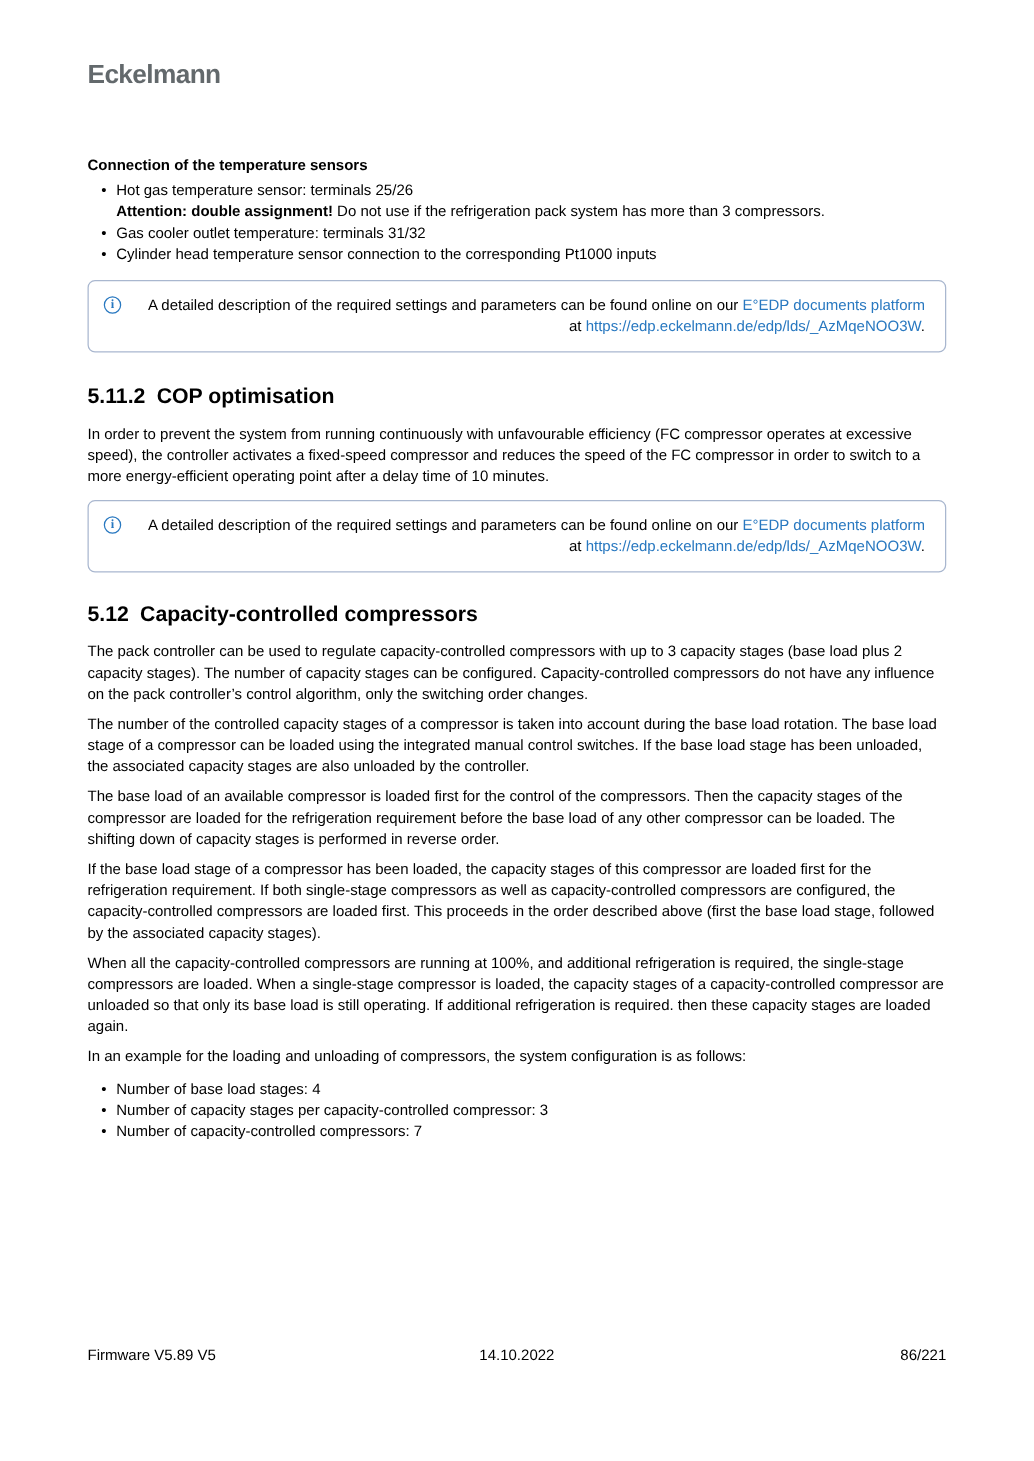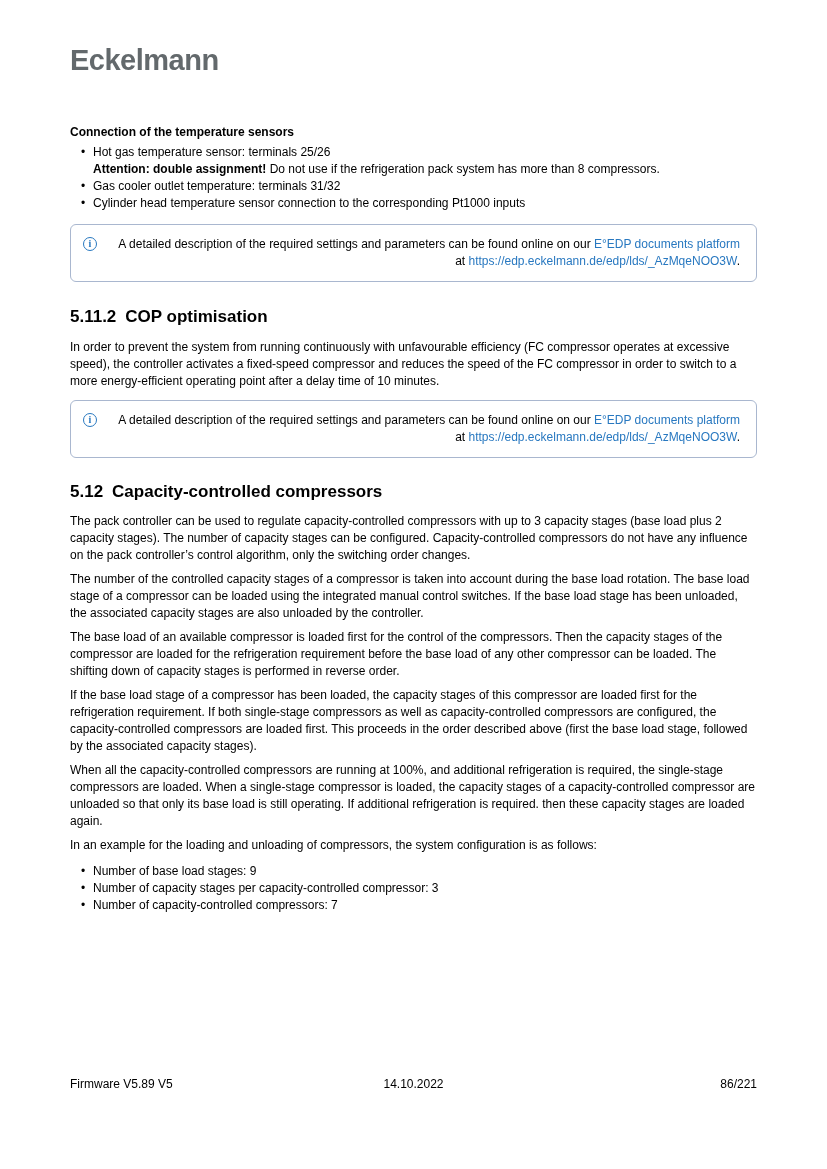--- a/index.html
+++ b/index.html
@@ -12,21 +12,21 @@
     margin: 0 auto;
     background: #ffffff;
     color: #000000;
     padding: 0 70px;
     overflow: hidden;
     font-size: 12px;
     line-height: 17px;
   }
   .logo {
     margin-top: 42px;
-    font-size: 29px;
+    font-size: 21px;
     line-height: 36px;
     font-weight: bold;
     letter-spacing: -0.5px;
     color: #63696c;
   }
   .sensors-heading {
     margin-top: 46px;
     font-weight: bold;
     font-size: 12px;
   }
@@ -121,21 +121,21 @@
 
 <div class="page">
 
   <div class="logo">Eckelmann</div>
 
   <div class="sensors-heading">Connection of the temperature sensors</div>
 
   <ul class="bullets">
     <li>
       <span>Hot gas temperature sensor: terminals 25/26</span>
-      <div><b class="inline-bold">Attention: double assignment!</b><span> Do not use if the refrigeration pack system has more than 8 compressors.</span></div>
+      <div><b class="inline-bold">Attention: double assignment!</b><span> Do not use if the refrigeration pack system has more than 3 compressors.</span></div>
     </li>
     <li><span>Gas cooler outlet temperature: terminals 31/32</span></li>
     <li><span>Cylinder head temperature sensor connection to the corresponding Pt1000 inputs</span></li>
   </ul>
 
   <div class="note">
     <span class="info-icon">i</span>
     <span class="note-text"><span>A detailed description of the required settings and parameters can be found online on our </span><a class="link">E°EDP documents platform</a><span> at </span><a class="link">https://edp.eckelmann.de/edp/lds/_AzMqeNOO3W</a><span>.</span></span>
   </div>
 
@@ -157,21 +157,21 @@
   <div class="capacity-paras">
     <p>The pack controller can be used to regulate capacity-controlled compressors with up to 3 capacity stages (base load plus 2 capacity stages). The number of capacity stages can be configured. Capacity-controlled compressors do not have any influence on the pack controller’s control algorithm, only the switching order changes.</p>
     <p>The number of the controlled capacity stages of a compressor is taken into account during the base load rotation. The base load stage of a compressor can be loaded using the integrated manual control switches. If the base load stage has been unloaded, the associated capacity stages are also unloaded by the controller.</p>
     <p>The base load of an available compressor is loaded first for the control of the compressors. Then the capacity stages of the compressor are loaded for the refrigeration requirement before the base load of any other compressor can be loaded. The shifting down of capacity stages is performed in reverse order.</p>
     <p>If the base load stage of a compressor has been loaded, the capacity stages of this compressor are loaded first for the refrigeration requirement. If both single-stage compressors as well as capacity-controlled compressors are configured, the capacity-controlled compressors are loaded first. This proceeds in the order described above (first the base load stage, followed by the associated capacity stages).</p>
     <p>When all the capacity-controlled compressors are running at 100%, and additional refrigeration is required, the single-stage compressors are loaded. When a single-stage compressor is loaded, the capacity stages of a capacity-controlled compressor are unloaded so that only its base load is still operating. If additional refrigeration is required. then these capacity stages are loaded again.</p>
     <p>In an example for the loading and unloading of compressors, the system configuration is as follows:</p>
   </div>
 
   <ul class="example-bullets">
-    <li><span>Number of base load stages: 9</span></li>
+    <li><span>Number of base load stages: 4</span></li>
     <li><span>Number of capacity stages per capacity-controlled compressor: 3</span></li>
     <li><span>Number of capacity-controlled compressors: 7</span></li>
   </ul>
 
   <div class="footer">
     <span class="f-left">Firmware V5.89 V5</span>
     <span class="f-center">14.10.2022</span>
     <span class="f-right">86/221</span>
   </div>
 

